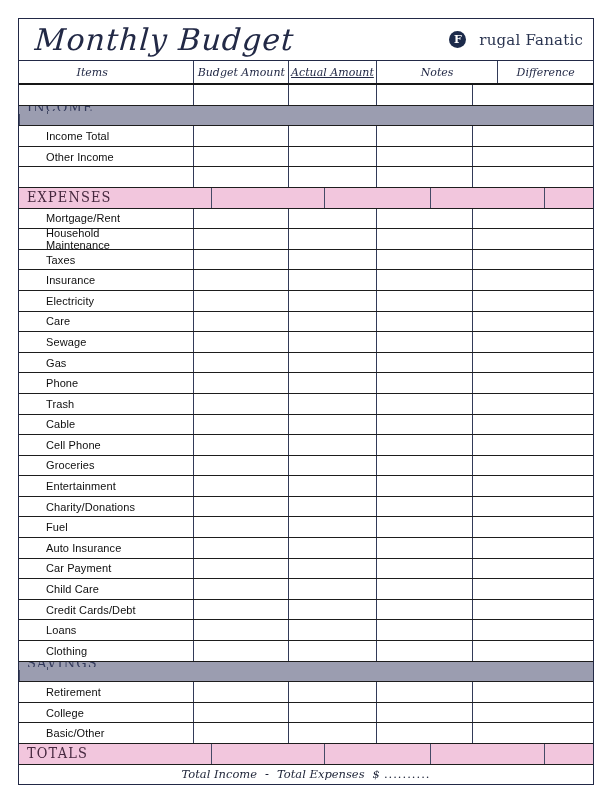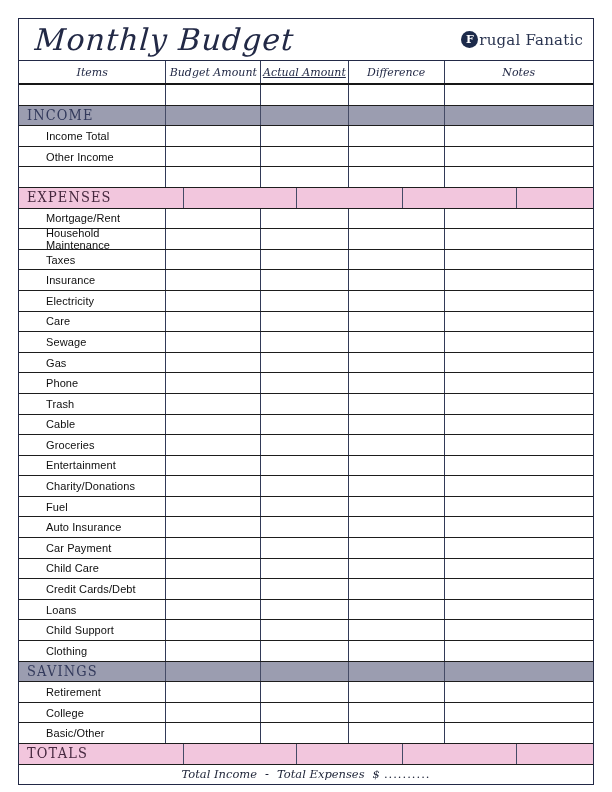--- a/index.html
+++ b/index.html
@@ -35,56 +35,56 @@
     white-space:nowrap;
   }
   .brand{display:flex;align-items:center;gap:1px;}
   .brand-circle{
     width:17px;height:17px;border-radius:50%;background:#1c2a4a;
     color:#fff;display:flex;align-items:center;justify-content:center;
     font-family:"DejaVu Serif",serif;font-size:11px;font-weight:bold;
   }
   .brand-text{
     font-family:"DejaVu Serif","Liberation Serif",serif;
-    font-size:15px;color:#2a3450;letter-spacing:.2px;white-space:nowrap;
+    font-size:15px;color:#2a3450;letter-spacing:.2px;white-space:nowrap;padding-left:12px;
   }
 
   
   .budget-table{
     box-sizing:border-box;border:1.6px solid var(--ink-navy);border-top:none;
     background:var(--paper);
   }
   .row{display:flex;height:19.6px;border-bottom:1px solid var(--line-dark);}
   .row:last-child{border-bottom:none;}
   .thead{height:22px;border-bottom:2px solid #161616;align-items:center;}
   .cell{
     box-sizing:border-box;height:100%;
     border-left:1px solid var(--line-navy);
     display:flex;align-items:center;overflow:hidden;
   }
   .cell.c0{border-left:none;padding-left:8px;}
   .c0{flex:0 0 25.52%;}
-  .c1{flex:0 0 16.49%;}
+  .c1{flex:0 0 16.49%;margin-left:28px;}
   .c2{flex:0 0 15.28%;text-decoration:underline;}
   .c3{flex:0 0 16.67%;}
   .c4{flex:1 1 auto;}
 
   .hcell{
     justify-content:center;padding-left:0 !important;
     font-family:"DejaVu Serif","Liberation Serif",serif;
     font-style:italic;font-size:11px;color:var(--ink-navy);
   }
 
   .item-row .cell span{
     font-size:11px;color:var(--item-ink);
     font-family:"Liberation Sans",sans-serif;letter-spacing:.1px;margin-left:19px;
   }
 
   .band .cell{border-left-color:#454b66;}
-  .band-blue{background:var(--band-blue);}
+  .band-blue{background:var(--band-blue);flex-direction:column;}
   .band-pink{background:var(--band-pink);gap:18px;}
   .band .cell span{
     font-family:"DejaVu Serif","Liberation Serif",serif;
     font-size:13.5px;letter-spacing:1.2px;line-height:1;
     transform:scale(.96,1.08);transform-origin:left center;
   }
   .band-blue .cell span{color:var(--section-ink-blue);}
   .band-pink .cell span{color:var(--section-ink-pink);}
 
   .formula-row{
@@ -105,22 +105,22 @@
       <span class="brand-circle">F</span>
       <span class="brand-text">rugal Fanatic</span>
     </div>
   </div>
 
   <div class="budget-table">
     <div class="row thead" id="thead">
         <div class="cell hcell c0">Items</div>
         <div class="cell hcell c1">Budget Amount</div>
         <div class="cell hcell c2">Actual Amount</div>
+        <div class="cell hcell c4">Notes</div>
         <div class="cell hcell c3">Difference</div>
-        <div class="cell hcell c4">Notes</div>
       </div>
     <div id="tbody">
         <div class="row empty-row">
           <div class="cell c0"></div>
           <div class="cell c1"></div>
           <div class="cell c2"></div>
           <div class="cell c3"></div>
           <div class="cell c4"></div>
         </div>
         <div class="row band band-blue">
@@ -260,20 +260,29 @@
           <div class="cell c0">
             <span>Cable</span>
           </div>
           <div class="cell c1"></div>
           <div class="cell c2"></div>
           <div class="cell c3"></div>
           <div class="cell c4"></div>
         </div>
         <div class="row item-row">
           <div class="cell c0">
+            <span>Cell Phone</span>
+          </div>
+          <div class="cell c1"></div>
+          <div class="cell c2"></div>
+          <div class="cell c3"></div>
+          <div class="cell c4"></div>
+        </div>
+        <div class="row item-row">
+          <div class="cell c0">
             <span>Groceries</span>
           </div>
           <div class="cell c1"></div>
           <div class="cell c2"></div>
           <div class="cell c3"></div>
           <div class="cell c4"></div>
         </div>
         <div class="row item-row">
           <div class="cell c0">
             <span>Entertainment</span>
@@ -333,29 +342,20 @@
             <span>Credit Cards/Debt</span>
           </div>
           <div class="cell c1"></div>
           <div class="cell c2"></div>
           <div class="cell c3"></div>
           <div class="cell c4"></div>
         </div>
         <div class="row item-row">
           <div class="cell c0">
             <span>Loans</span>
-          </div>
-          <div class="cell c1"></div>
-          <div class="cell c2"></div>
-          <div class="cell c3"></div>
-          <div class="cell c4"></div>
-        </div>
-        <div class="row item-row">
-          <div class="cell c0">
-            <span>Child Support</span>
           </div>
           <div class="cell c1"></div>
           <div class="cell c2"></div>
           <div class="cell c3"></div>
           <div class="cell c4"></div>
         </div>
         <div class="row item-row">
           <div class="cell c0">
             <span>Clothing</span>
           </div>

